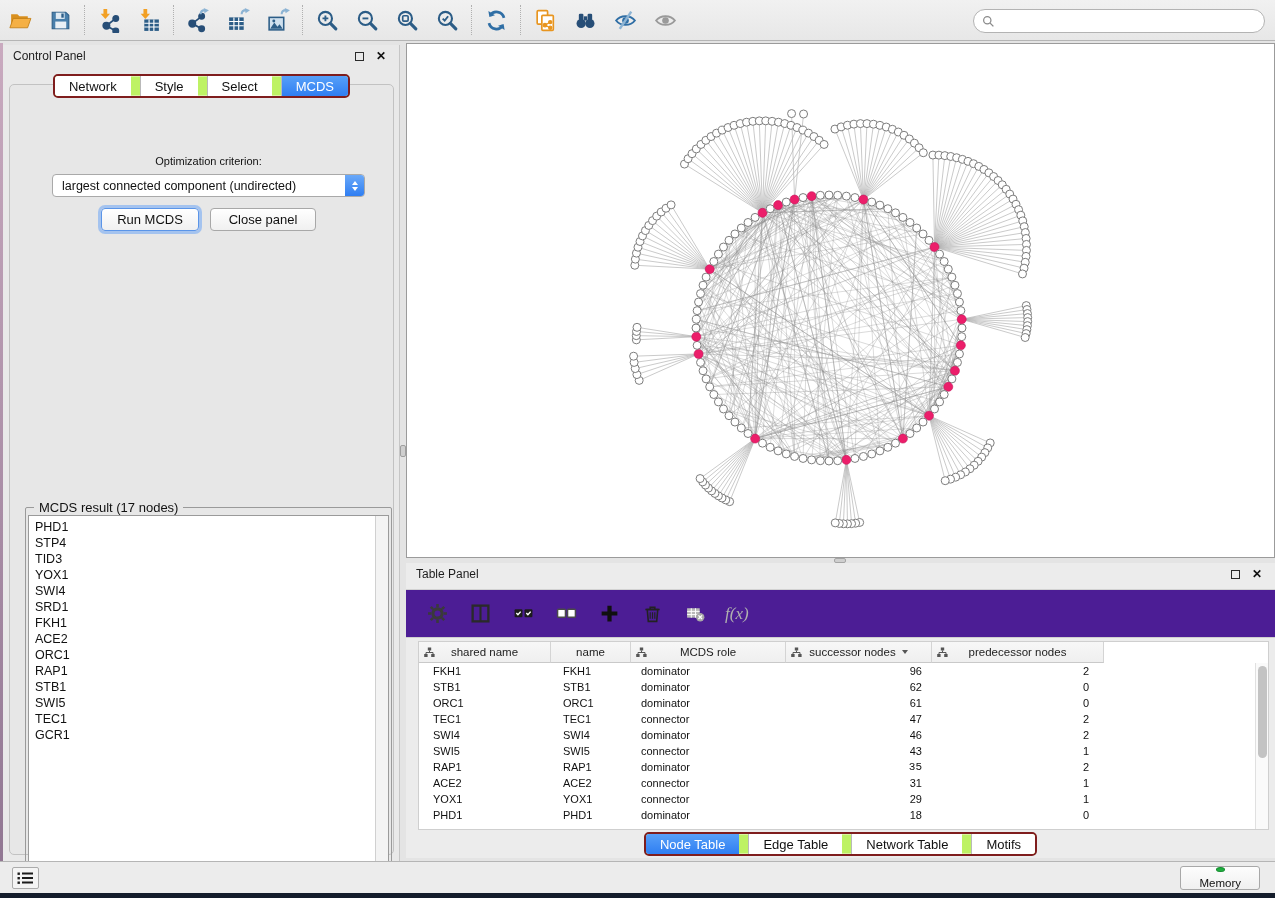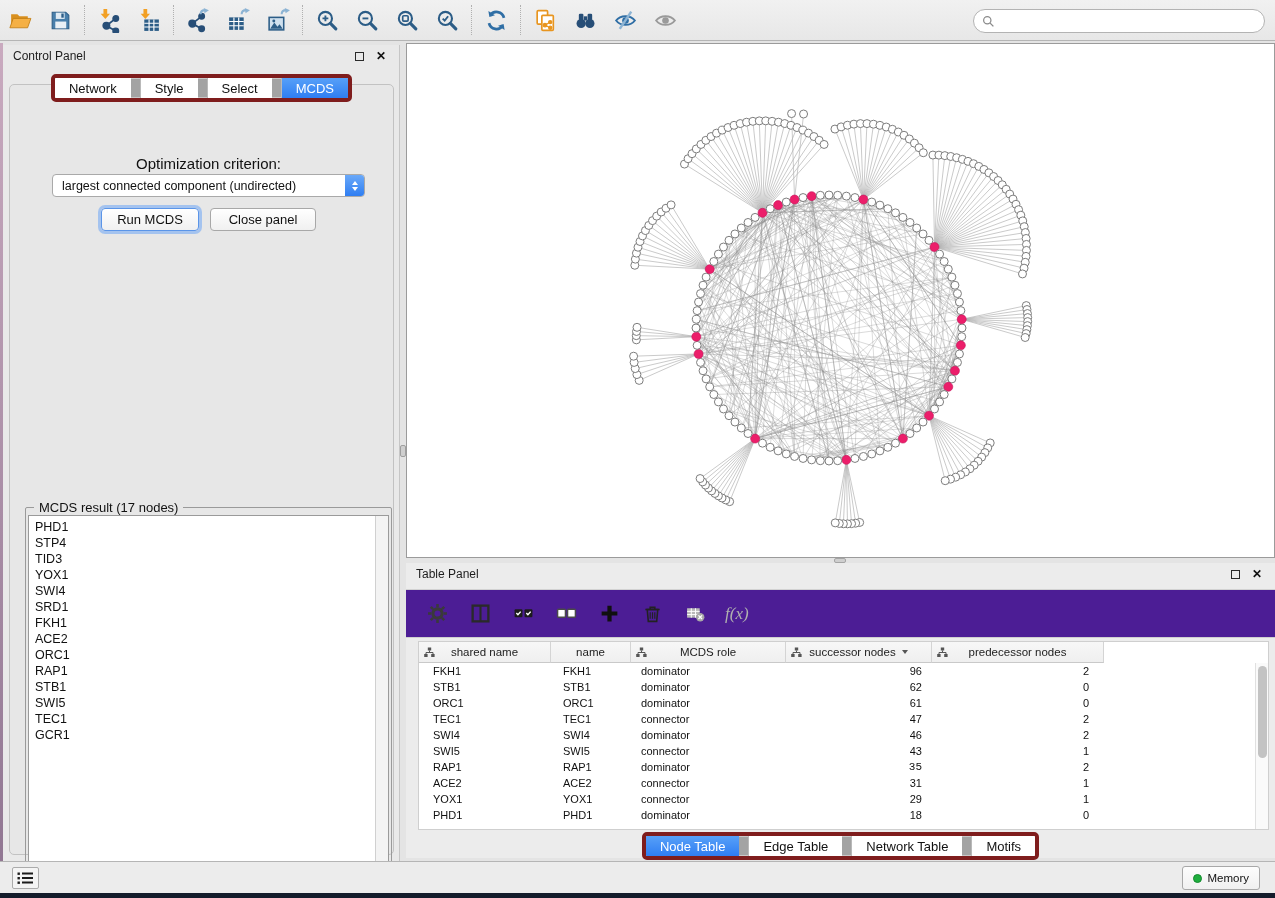--- a/index.html
+++ b/index.html
@@ -27,26 +27,26 @@
   #control-panel { position:absolute; left:3px; top:45px; width:397px; height:816px; background:#e9e9e9; border-right:1px solid #c6c6c6; }
   .panel-header { height:22px; display:flex; align-items:center; padding:0 10px; }
   .panel-title { font-size:12px; color:#1d1d1d; flex:1; }
   .win-btn { width:16px; height:16px; display:flex; align-items:center; justify-content:center; background:transparent; border:none; cursor:pointer; margin-left:6px; }
   .float-glyph { width:9px; height:9px; border:1.6px solid #2a2a2a; display:inline-block; }
   .close-glyph { font-size:12px; font-weight:bold; color:#111; line-height:9px; }
 
   #cp-pane { position:absolute; left:6px; top:39px; width:385px; height:771px;
     background:#e7e7e7; border:1px solid #c2c2c2; border-radius:5px; }
   #cp-tabs { position:absolute; left:0; top:29px; width:397px; display:flex; justify-content:center; z-index:3; }
-  .seg-group { display:inline-flex; border:4px solid #7f1d1d; border-radius:5px; overflow:hidden; background:#a3a3a3; box-shadow:0 0 0 1px rgba(255,255,255,.4) inset;gap:9px; }
+  .seg-group { display:inline-flex; border:2px solid #7f1d1d; border-radius:5px; overflow:hidden; background:#bef264; box-shadow:0 0 0 1px rgba(255,255,255,.4) inset;gap:9px; }
   .seg { font-size:13px; color:#111; background:#fff; border:none; border-left:1px solid #b9b9b9; padding:2px 14px; height:20px; cursor:pointer; white-space:nowrap; }
   .seg:first-child { border-left:none; }
   .seg.selected { background:linear-gradient(#57a0f8,#2f7ef2); color:#fff; }
 
-  #opt-label { position:absolute; left:0; top:70px; width:397px; text-align:center; font-size:15px; color:#111; }
+  #opt-label { position:absolute; left:0; top:70px; width:397px; text-align:center; font-size:11px; color:#111; }
   #criterion { position:absolute; left:42px; top:89px; width:313px; height:23px; background:#fff;
     border:1px solid #a9a9a9; border-radius:4px; display:flex; align-items:center; cursor:pointer; }
   #criterion .val { flex:1; font-size:12.5px; padding-left:9px; color:#111; white-space:nowrap; overflow:hidden; }
   #criterion .cap { width:19px; height:21px; border-radius:0 3px 3px 0; background:linear-gradient(#6aa9f9,#2f7ef2);
     display:flex; flex-direction:column; align-items:center; justify-content:center; gap:2px; }
   .tri-up { width:0; height:0; border-left:3.5px solid transparent; border-right:3.5px solid transparent; border-bottom:4px solid #fff; }
   .tri-dn { width:0; height:0; border-left:3.5px solid transparent; border-right:3.5px solid transparent; border-top:4px solid #fff; }
 
   .pbtn { position:absolute; height:23px; background:linear-gradient(#ffffff,#f0f0f0); border:1px solid #a8a8a8;
     border-radius:4px; font-size:13px; color:#111; cursor:pointer; font-family:inherit; }
@@ -96,21 +96,21 @@
   .tcell { font-size:11px; color:#111; line-height:16px; white-space:nowrap; overflow:hidden; }
   #tbl-scroll { position:absolute; right:0; top:21px; width:13px; height:166px; background:#fafafa; border-left:1px solid #e0e0e0; }
   #tbl-thumb { position:absolute; left:2px; top:3px; width:9px; height:92px; background:#c3c3c3; border-radius:5px; }
 
   #tp-tabs { position:absolute; left:0; top:269px; width:869px; display:flex; justify-content:center; }
 
   
   #status-bar { position:absolute; left:0; top:861px; width:1275px; height:32px; background:#ececec; border-top:1px solid #b5b5b5; }
   #status-menu-btn { position:absolute; left:12px; top:5px; width:27px; height:22px; background:#f4f4f4; border:1px solid #ababab; border-radius:2px; display:flex; align-items:center; justify-content:center; cursor:pointer; }
   #memory-btn { position:absolute; right:15px; top:4px; height:24px; background:linear-gradient(#fdfdfd,#f0f0f0); border:1px solid #a8a8a8; border-radius:3px;
-    display:flex; align-items:center; gap:5px; padding:0 10px; font-size:11.5px; color:#111; cursor:pointer; font-family:inherit; }
+    display:flex; align-items:center; gap:5px; padding:0 18px; font-size:11.5px; color:#111; cursor:pointer; font-family:inherit;flex-direction:column; }
   #memory-dot { width:9px; height:9px; border-radius:50%; background:#1fae3e; border:1px solid #148a2e; }
 </style>
 </head>
 <body>
 
 <div id="app">
 
   <div id="main-toolbar">
     <button class="tb">
         <svg viewBox="0 0 24 24">

